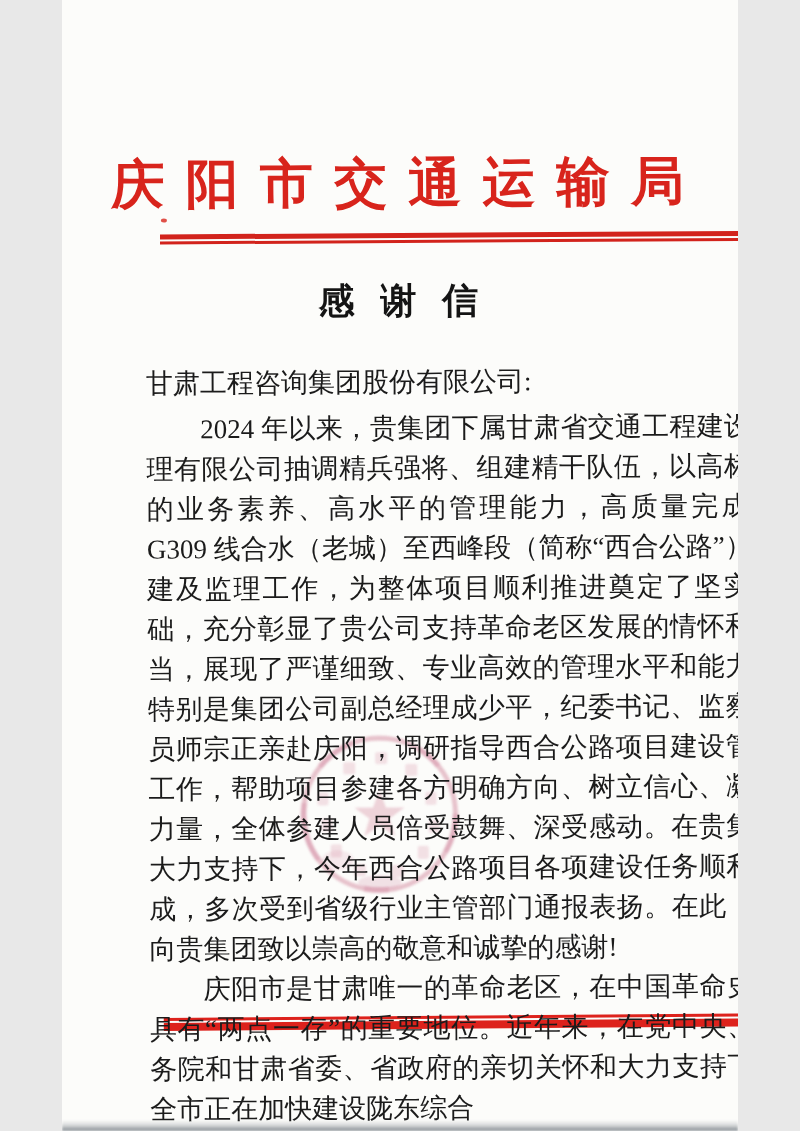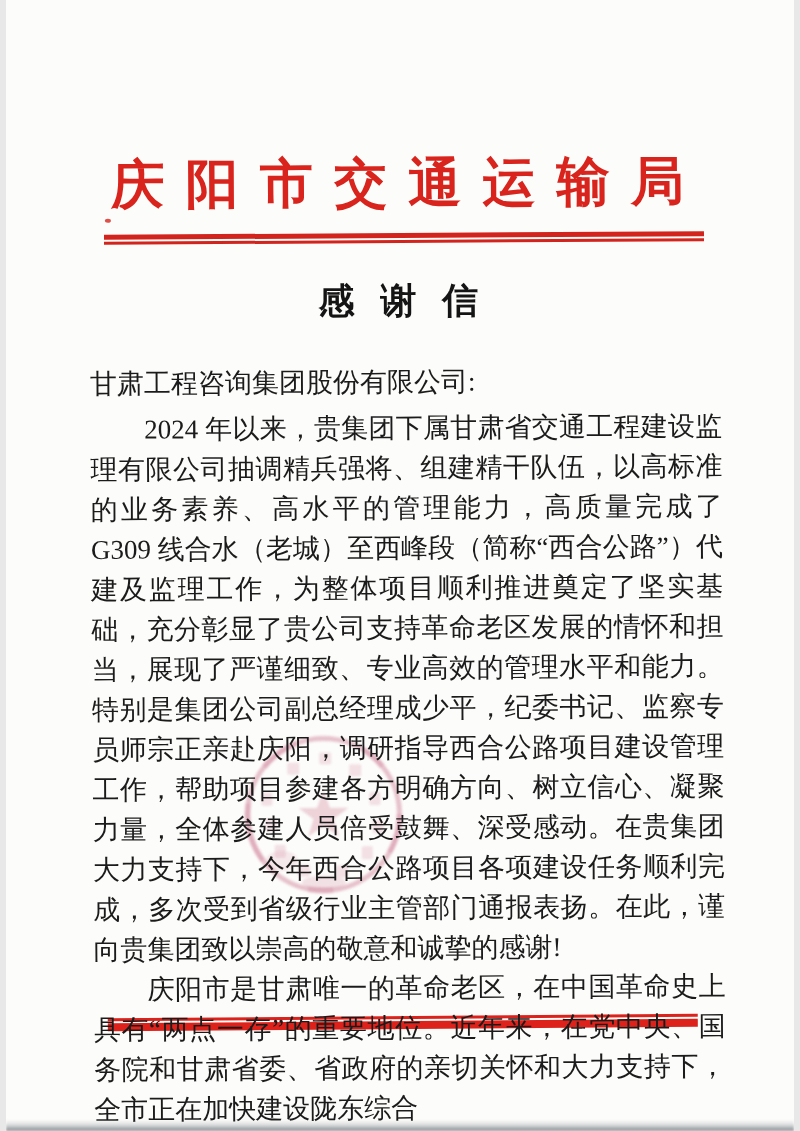--- a/index.html
+++ b/index.html
@@ -1,18 +1,18 @@
 <!DOCTYPE html>
 <html lang="zh"><head>
 <meta charset="utf-8">
 <style>
   html,body{margin:0;padding:0;background:#e8e8e8;}
   .page{
     position:relative;
-    width:788px;height:1131px;
+    width:676px;height:1131px;
     margin:0 auto;
     background:#fcfcfa;
     overflow:hidden;
     font-family:"Liberation Serif","DejaVu Serif",serif;
   }
   .tilt{position:absolute;inset:0;transform:rotate(-0.35deg);transform-origin:50% 50%;}
 
   
   .org-name{
     position:absolute;top:148px;left:0;width:100%;

